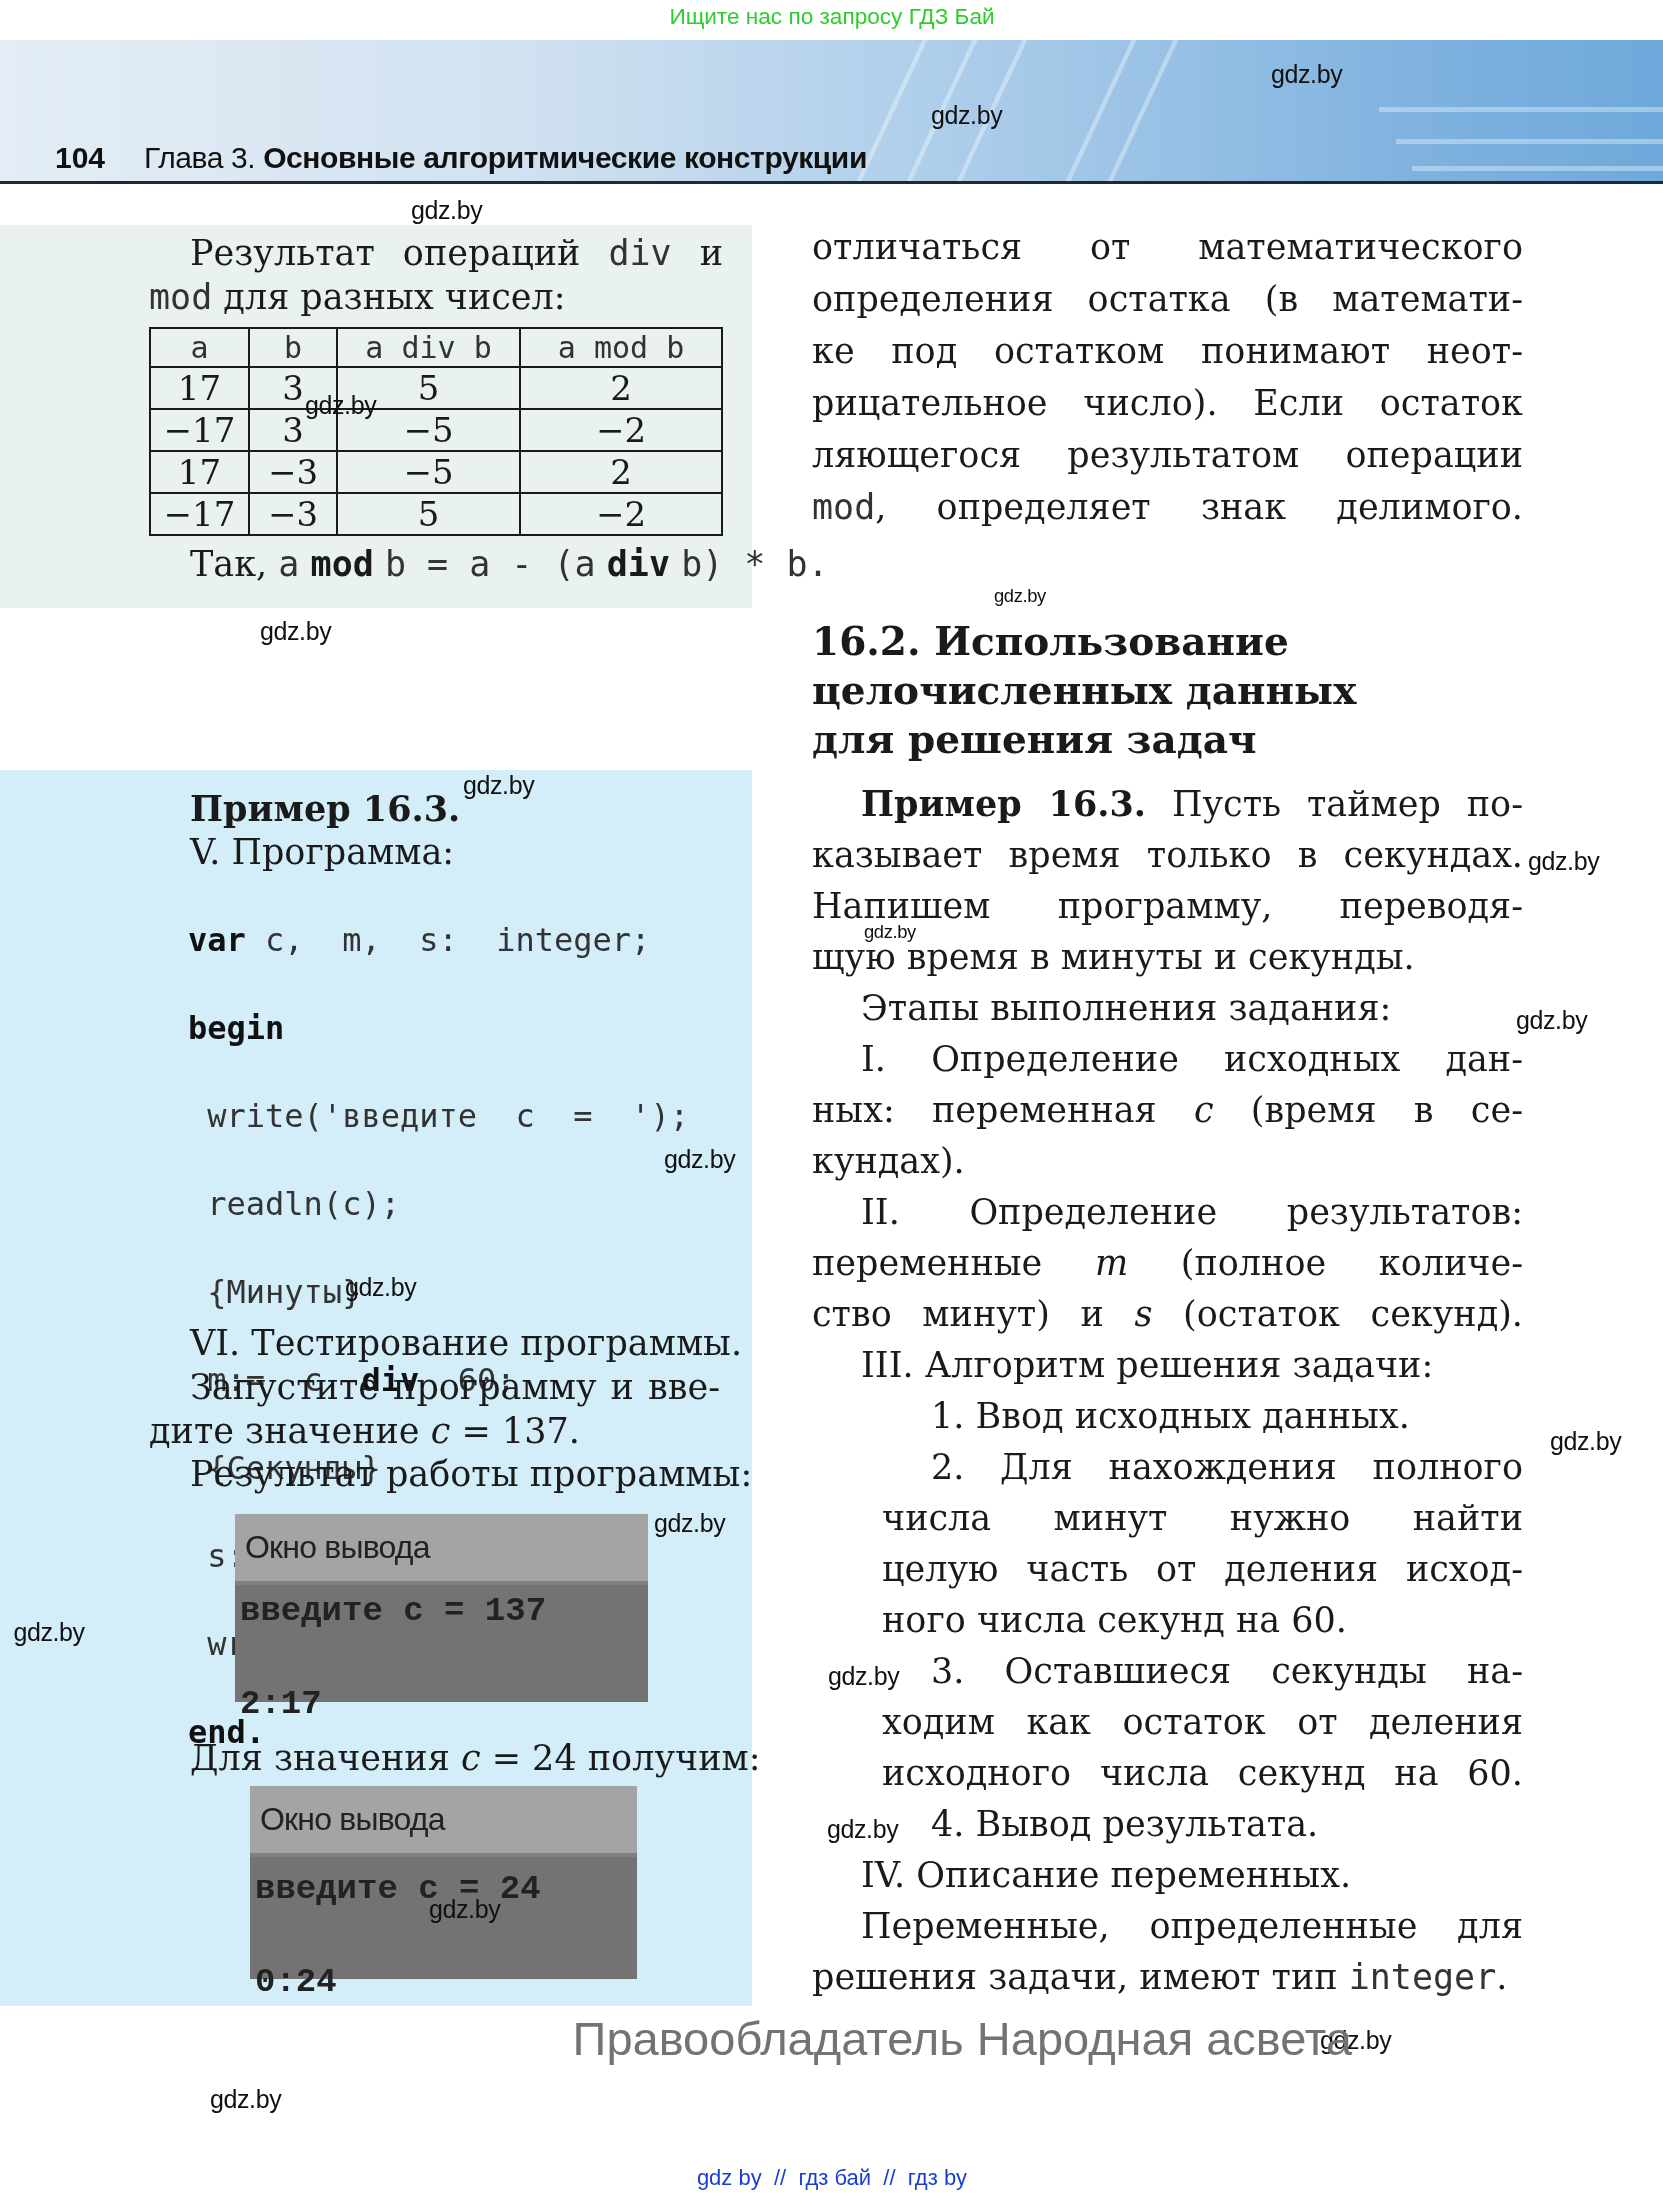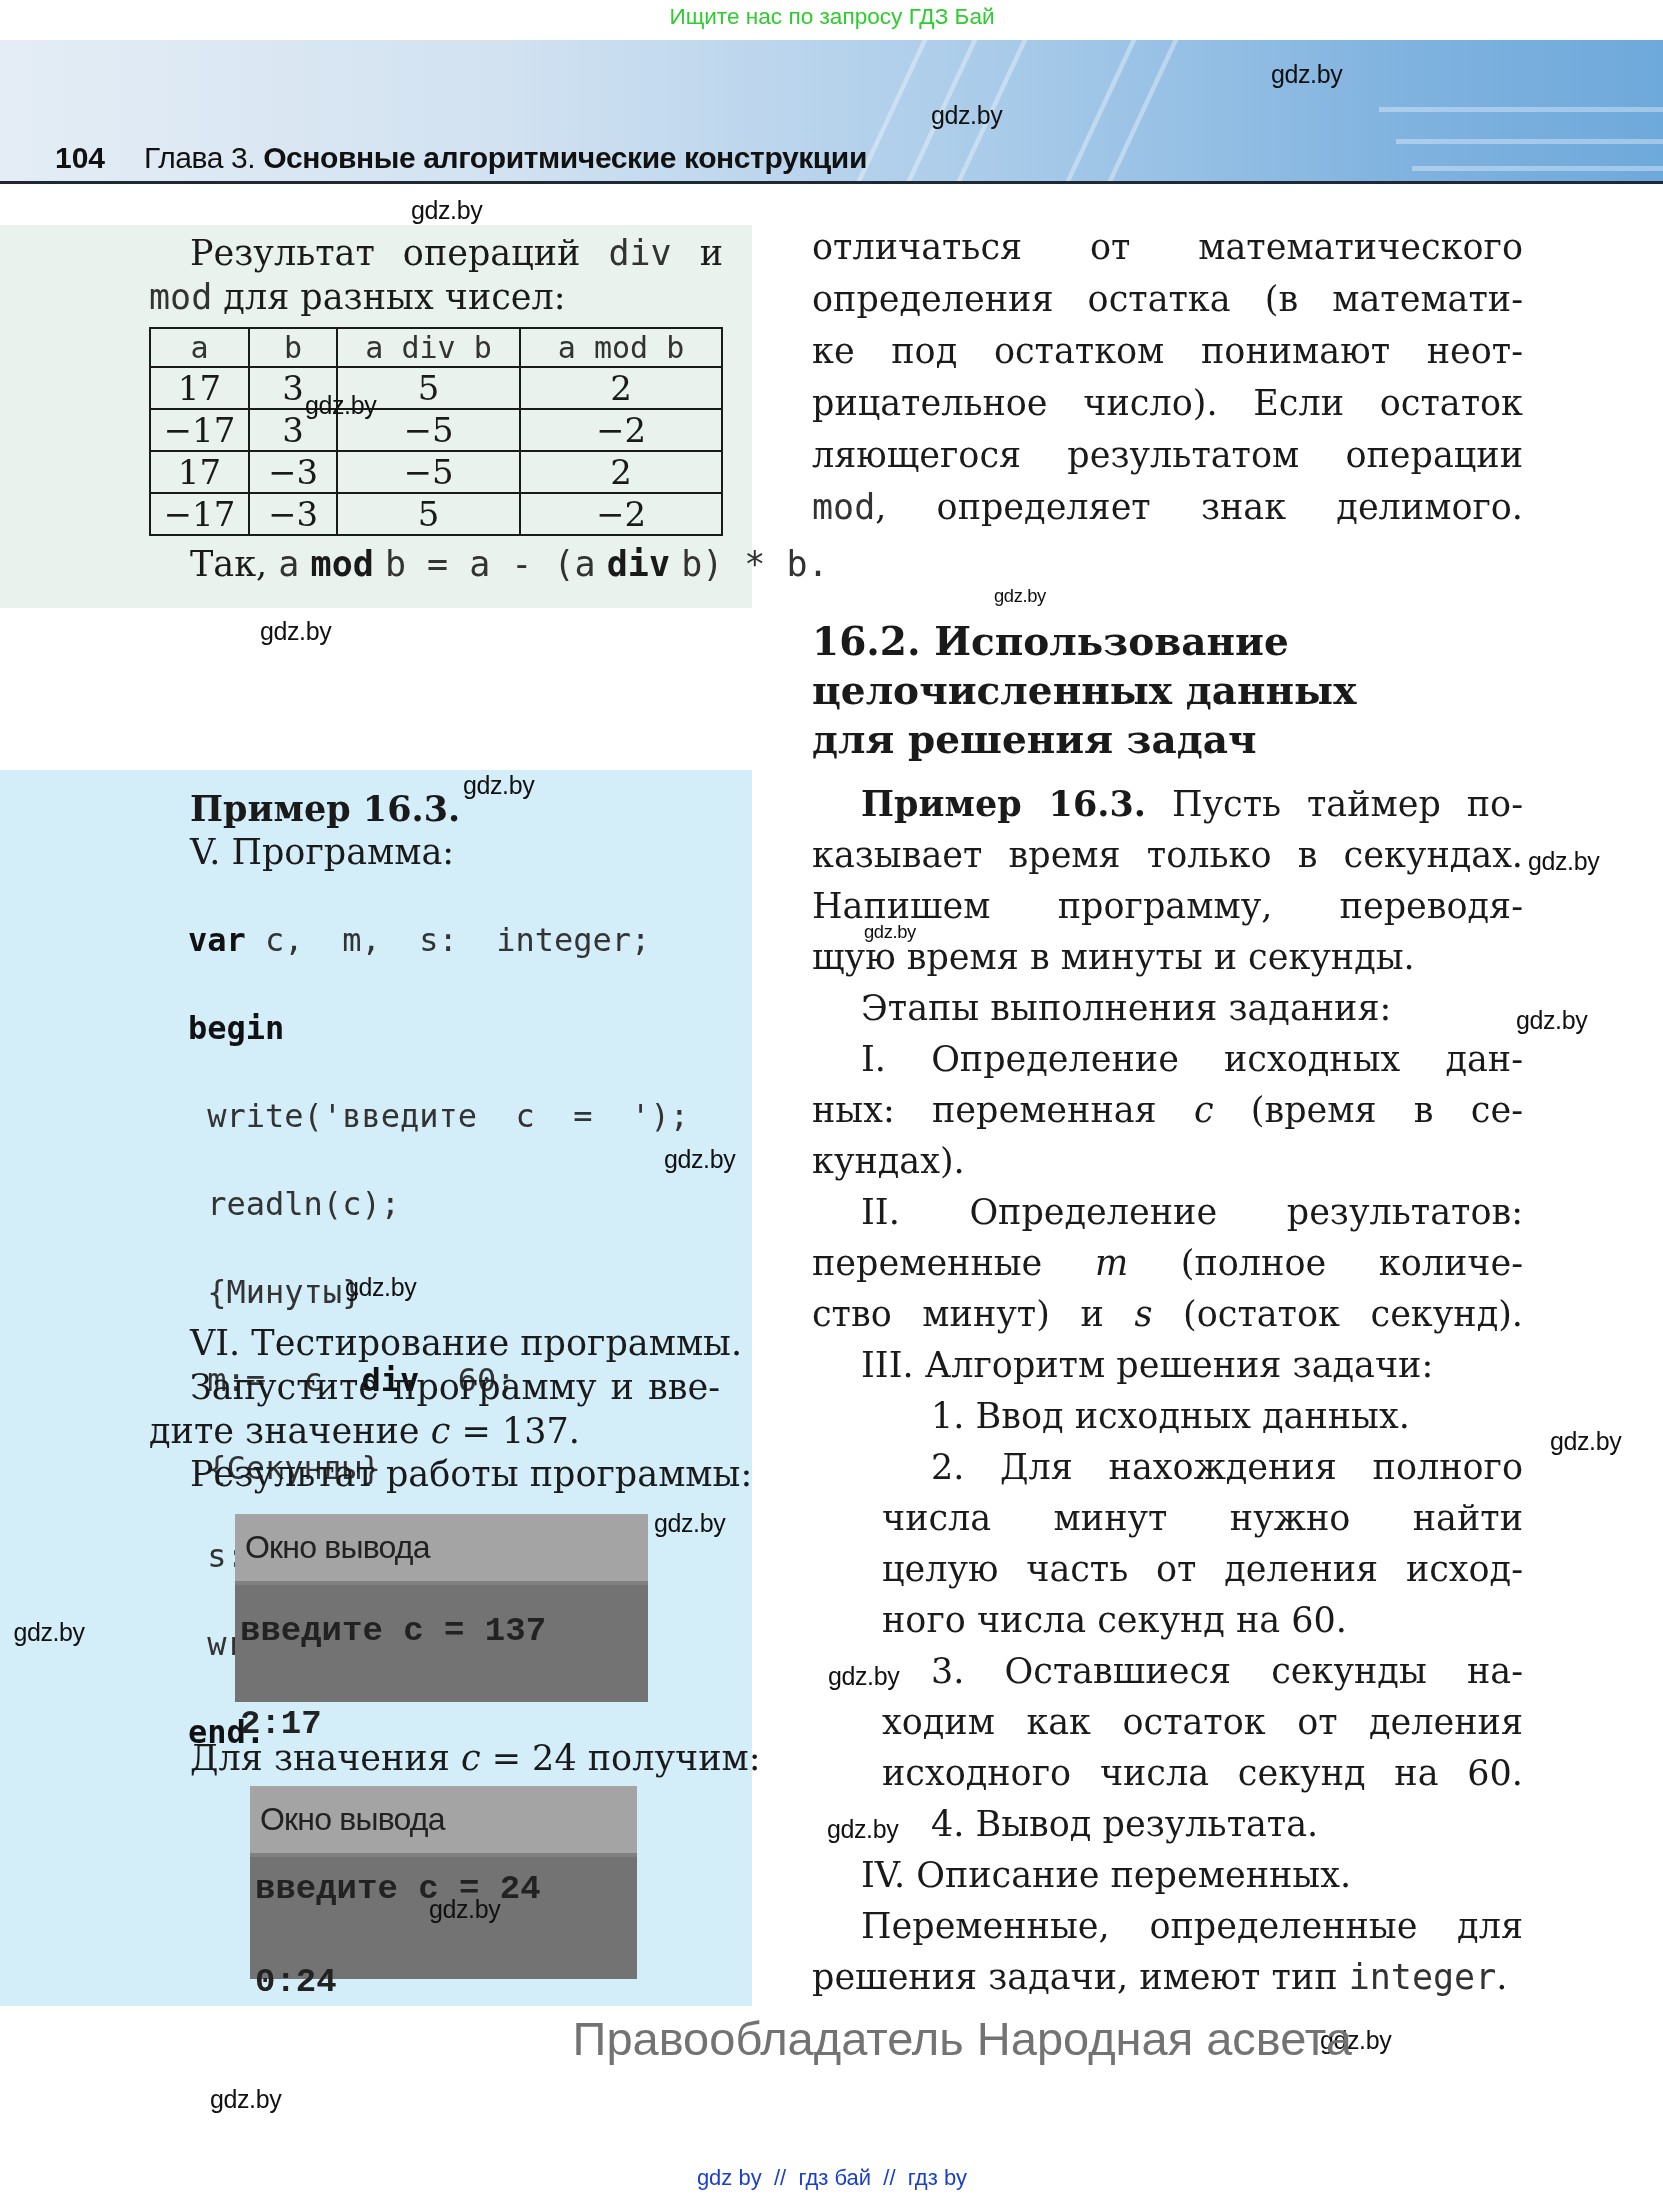--- a/index.html
+++ b/index.html
@@ -157,21 +157,21 @@
 <div class="abs p just" style="left:190px;top:1365px;width:530px">Запустите программу и вве-</div>
 <div class="abs p" style="left:149px;top:1409px">
   <span>дите значение</span>
   <i class="var">c</i>
   <span>= 137.</span>
 </div>
 <div class="abs p" style="left:190px;top:1452px">Результат работы программы:</div>
 
 <div class="out-win" style="left:235px;top:1514px;width:413px;height:188px">
   <div class="out-head">Окно вывода</div>
-  <div class="out-line" style="margin-top:21px">введите c = 137</div>
+  <div class="out-line" style="margin-top:1px">введите c = 137</div>
   <div class="out-line">2:17</div>
 </div>
 <div class="abs wm" style="left:654px;top:1509px">gdz.by</div>
 <div class="abs wm" style="left:13.4px;top:1618px">gdz.by</div>
 
 <div class="abs p" style="left:190px;top:1736px">
   <span>Для значения</span>
   <i class="var">c</i>
   <span>= 24 получим:</span>
 </div>

